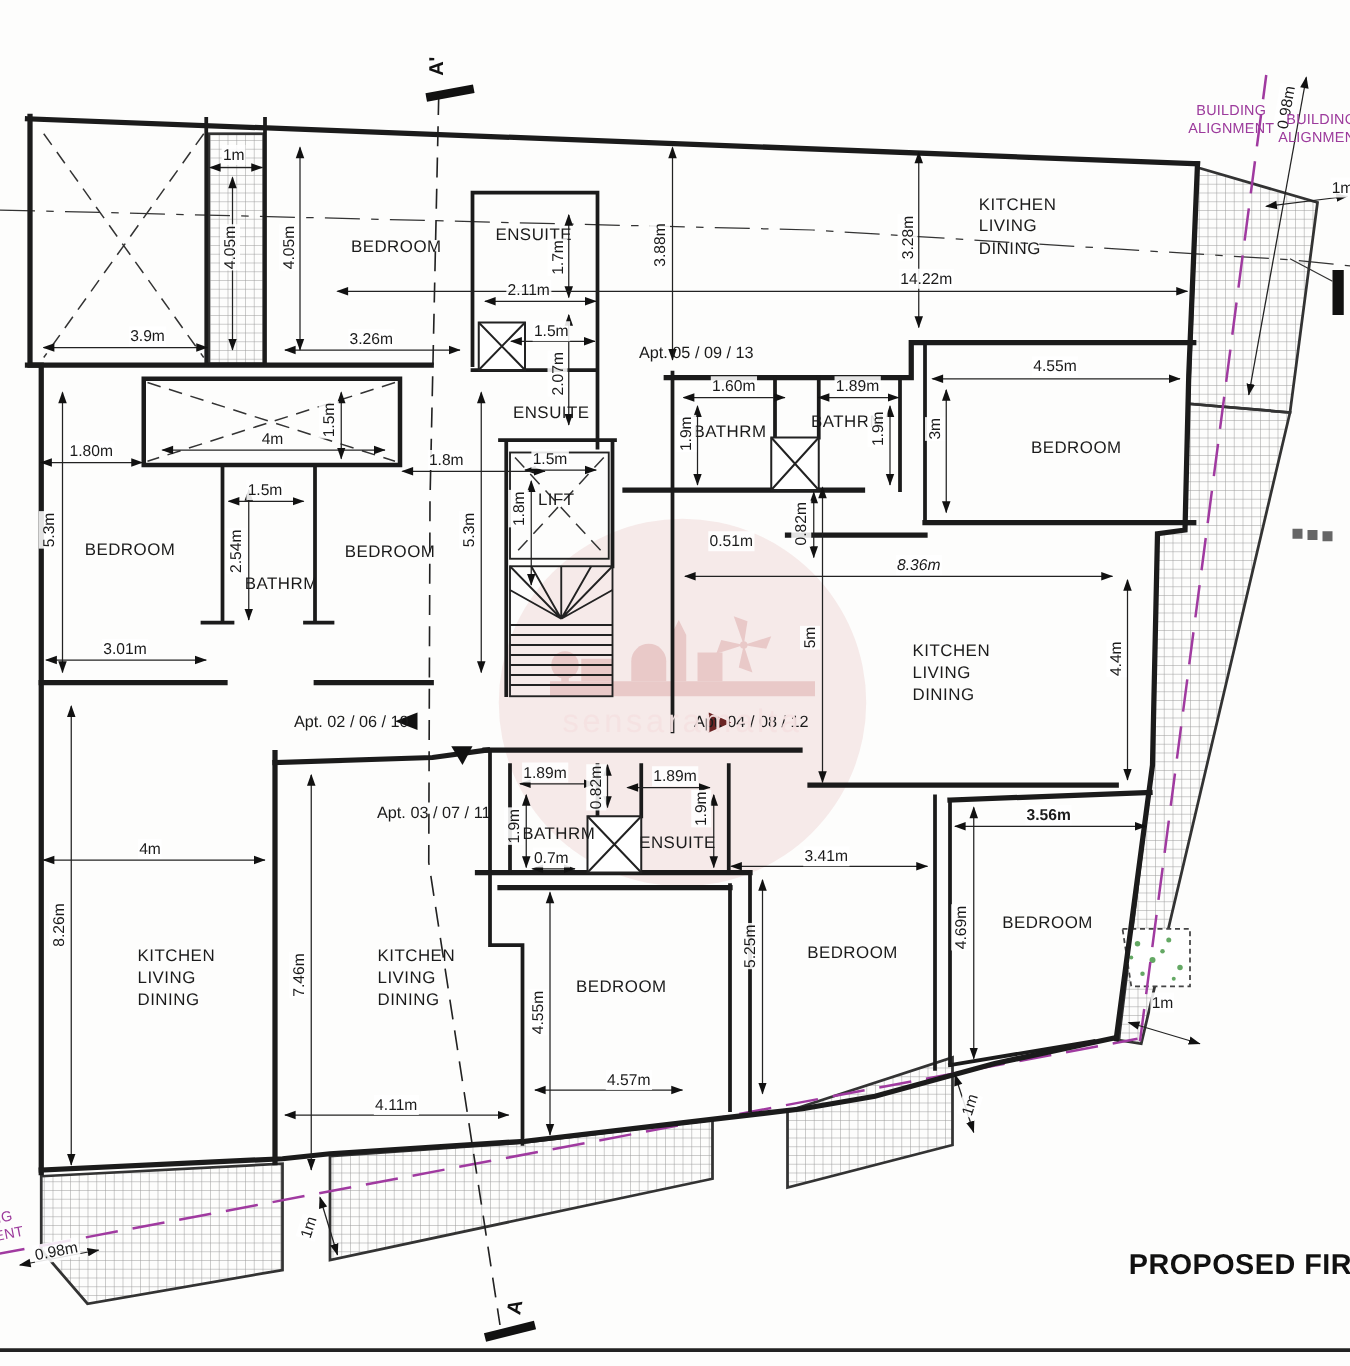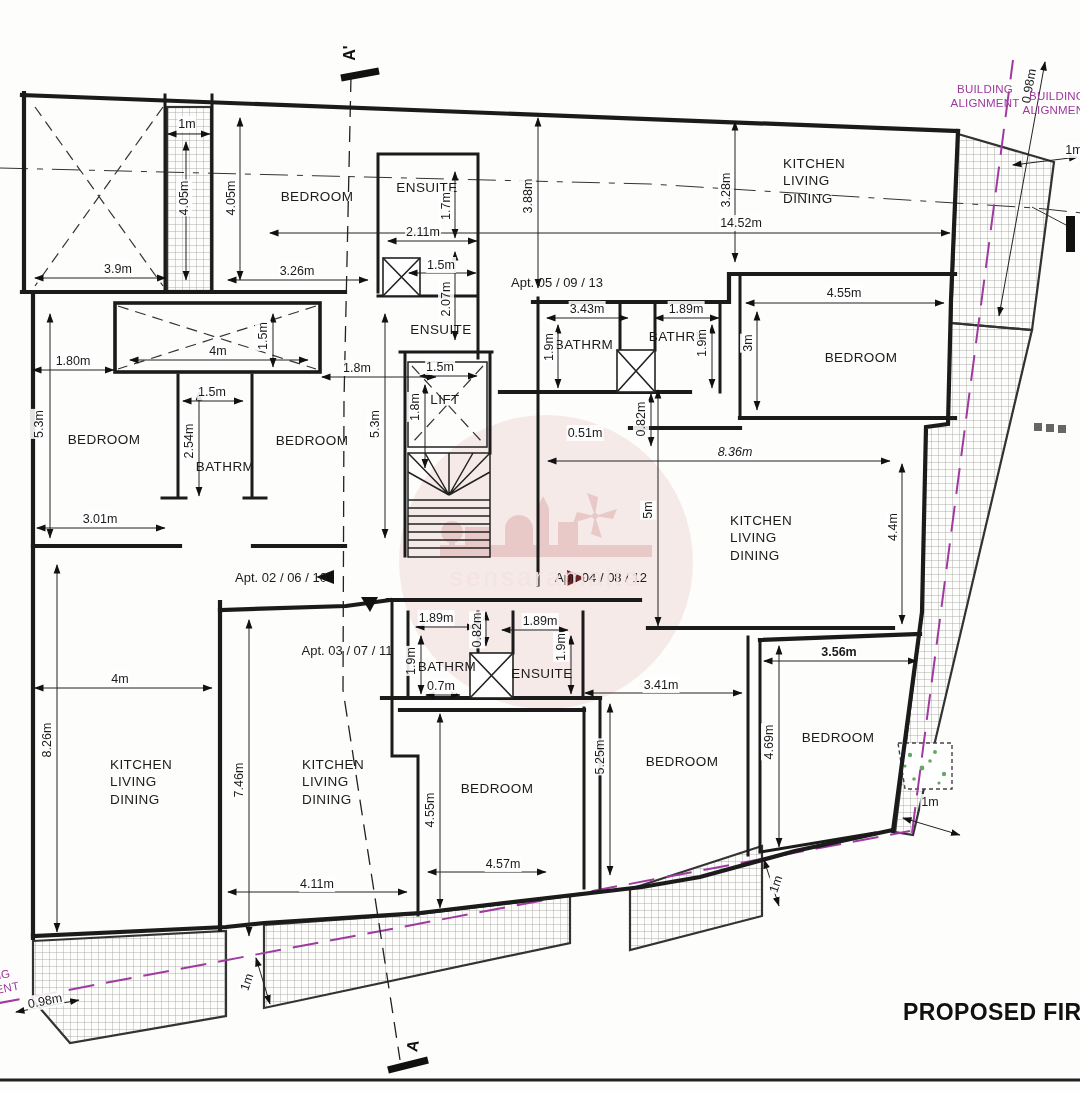--- a/index.html
+++ b/index.html
@@ -266,34 +266,34 @@
       <span class="lbl dim" style="left: 187px; top: 124px; transform: translate(-50%, -50%) rotate(0deg);">1m</span>
       <span class="lbl dim" style="left: 184px; top: 198px; transform: translate(-50%, -50%) rotate(-90deg);">4.05m</span>
       <span class="lbl dim" style="left: 231px; top: 198px; transform: translate(-50%, -50%) rotate(-90deg);">4.05m</span>
       <span class="lbl dim" style="left: 118px; top: 269px; transform: translate(-50%, -50%) rotate(0deg);">3.9m</span>
       <span class="lbl dim" style="left: 297px; top: 271px; transform: translate(-50%, -50%) rotate(0deg);">3.26m</span>
       <span class="lbl dim" style="left: 423px; top: 232px; transform: translate(-50%, -50%) rotate(0deg);">2.11m</span>
       <span class="lbl dim" style="left: 446px; top: 206px; transform: translate(-50%, -50%) rotate(-90deg);">1.7m</span>
       <span class="lbl dim" style="left: 441px; top: 265px; transform: translate(-50%, -50%) rotate(0deg);">1.5m</span>
       <span class="lbl dim" style="left: 446px; top: 299px; transform: translate(-50%, -50%) rotate(-90deg);">2.07m</span>
       <span class="lbl dim" style="left: 528px; top: 196px; transform: translate(-50%, -50%) rotate(-90deg);">3.88m</span>
-      <span class="lbl dim" style="left: 741px; top: 223px; transform: translate(-50%, -50%) rotate(0deg);">14.52m</span>
+      <span class="lbl dim" style="left: 741px; top: 223px; transform: translate(-50%, -50%) rotate(0deg);">14.22m</span>
       <span class="lbl dim" style="left: 726px; top: 190px; transform: translate(-50%, -50%) rotate(-90deg);">3.28m</span>
       <span class="lbl dim" style="left: 440px; top: 367px; transform: translate(-50%, -50%) rotate(0deg);">1.5m</span>
       <span class="lbl dim" style="left: 415px; top: 407px; transform: translate(-50%, -50%) rotate(-90deg);">1.8m</span>
       <span class="lbl dim" style="left: 73px; top: 361px; transform: translate(-50%, -50%) rotate(0deg);">1.80m</span>
       <span class="lbl dim" style="left: 218px; top: 351px; transform: translate(-50%, -50%) rotate(0deg);">4m</span>
       <span class="lbl dim" style="left: 263px; top: 336px; transform: translate(-50%, -50%) rotate(-90deg);">1.5m</span>
       <span class="lbl dim" style="left: 357px; top: 368px; transform: translate(-50%, -50%) rotate(0deg);">1.8m</span>
       <span class="lbl dim" style="left: 39px; top: 424px; transform: translate(-50%, -50%) rotate(-90deg);">5.3m</span>
       <span class="lbl dim" style="left: 375px; top: 424px; transform: translate(-50%, -50%) rotate(-90deg);">5.3m</span>
       <span class="lbl dim" style="left: 212px; top: 392px; transform: translate(-50%, -50%) rotate(0deg);">1.5m</span>
       <span class="lbl dim" style="left: 189px; top: 441px; transform: translate(-50%, -50%) rotate(-90deg);">2.54m</span>
       <span class="lbl dim" style="left: 100px; top: 519px; transform: translate(-50%, -50%) rotate(0deg);">3.01m</span>
-      <span class="lbl dim" style="left: 587px; top: 309px; transform: translate(-50%, -50%) rotate(0deg);">3.43m</span>
+      <span class="lbl dim" style="left: 587px; top: 309px; transform: translate(-50%, -50%) rotate(0deg);">1.60m</span>
       <span class="lbl dim" style="left: 549px; top: 347px; transform: translate(-50%, -50%) rotate(-90deg);">1.9m</span>
       <span class="lbl dim" style="left: 585px; top: 397px; transform: translate(-50%, -50%) rotate(0deg); margin-top: 36px;">0.51m</span>
       <span class="lbl dim" style="left: 686px; top: 309px; transform: translate(-50%, -50%) rotate(0deg);">1.89m</span>
       <span class="lbl dim" style="left: 702px; top: 343px; transform: translate(-50%, -50%) rotate(-90deg);">1.9m</span>
       <span class="lbl dim" style="left: 641px; top: 419px; transform: translate(-50%, -50%) rotate(-90deg);">0.82m</span>
       <span class="lbl dim" style="left: 844px; top: 293px; transform: translate(-50%, -50%) rotate(0deg);">4.55m</span>
       <span class="lbl dim" style="left: 748px; top: 343px; transform: translate(-50%, -50%) rotate(-90deg);">3m</span>
       <span class="lbl dim" style="left: 735px; top: 452px; transform: translate(-50%, -50%) rotate(0deg); font-style: italic;">8.36m</span>
       <span class="lbl dim" style="left: 648px; top: 510px; transform: translate(-50%, -50%) rotate(-90deg);">5m</span>
       <span class="lbl dim" style="left: 893px; top: 527px; transform: translate(-50%, -50%) rotate(-90deg);">4.4m</span>

